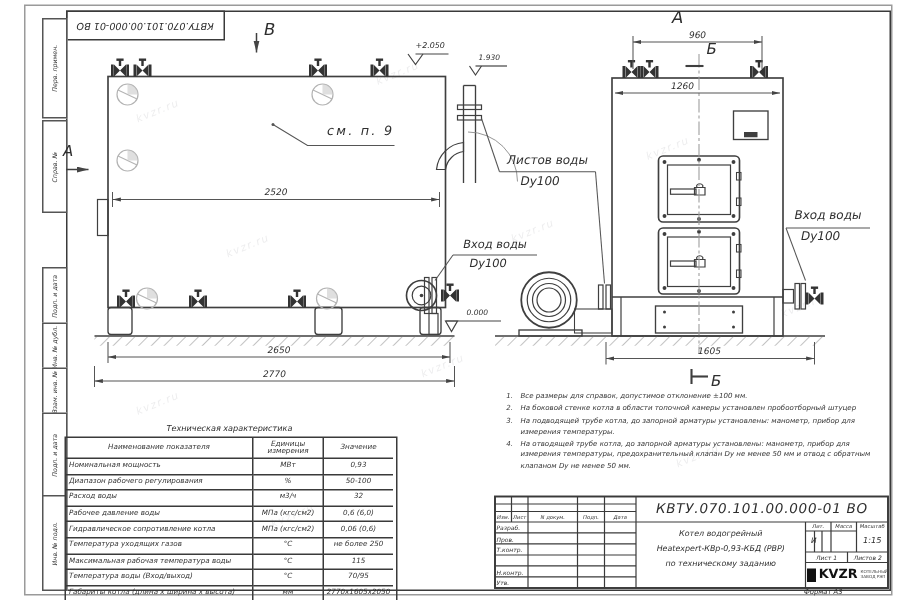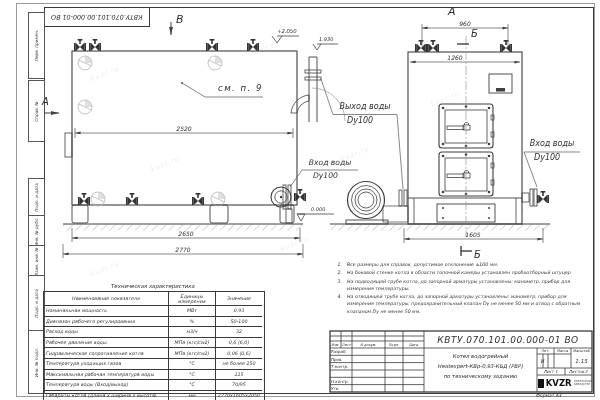--- a/index.html
+++ b/index.html
@@ -318,21 +318,21 @@
   <div class="t ctr" style="left:186px;top:230.5px;font-size:6px;">2650</div>
   <div class="t ctr" style="left:183px;top:246.5px;font-size:6px;">2770</div>
   <div class="t ctr" style="left:465px;top:20.5px;font-size:6px;">960</div>
   <div class="t ctr" style="left:455px;top:54.5px;font-size:6px;">1260</div>
   <div class="t ctr" style="left:473px;top:231.5px;font-size:6px;">1605</div>
 
   <div class="t" style="left:277px;top:28.5px;font-size:5.3px;">+2.050</div>
   <div class="t" style="left:319px;top:36.5px;font-size:5px;">1.930</div>
   <div class="t" style="left:311px;top:206.5px;font-size:5px;">0.000</div>
 
-  <div class="t" style="left:333px;top:103px;width:64px;text-align:center;font-size:8px;">Выход воды</div>
+  <div class="t" style="left:333px;top:103px;width:64px;text-align:center;font-size:8px;">Листов воды</div>
   <div class="t" style="left:347px;top:117px;font-size:8px;">Dy100</div>
   <div class="t" style="left:302px;top:159px;width:56px;text-align:center;font-size:7.6px;">Вход воды</div>
   <div class="t" style="left:313px;top:172px;font-size:7.6px;">Dy100</div>
   <div class="t" style="left:524px;top:140px;width:56px;text-align:center;font-size:8px;">Вход воды</div>
   <div class="t" style="left:534px;top:154px;font-size:8px;">Dy100</div>
 
   <div class="notes">
     <div class="note">
         <span class="n">1.</span>
         <span class="tx">Все размеры для справок, допустимое отклонение ±100 мм.</span>

